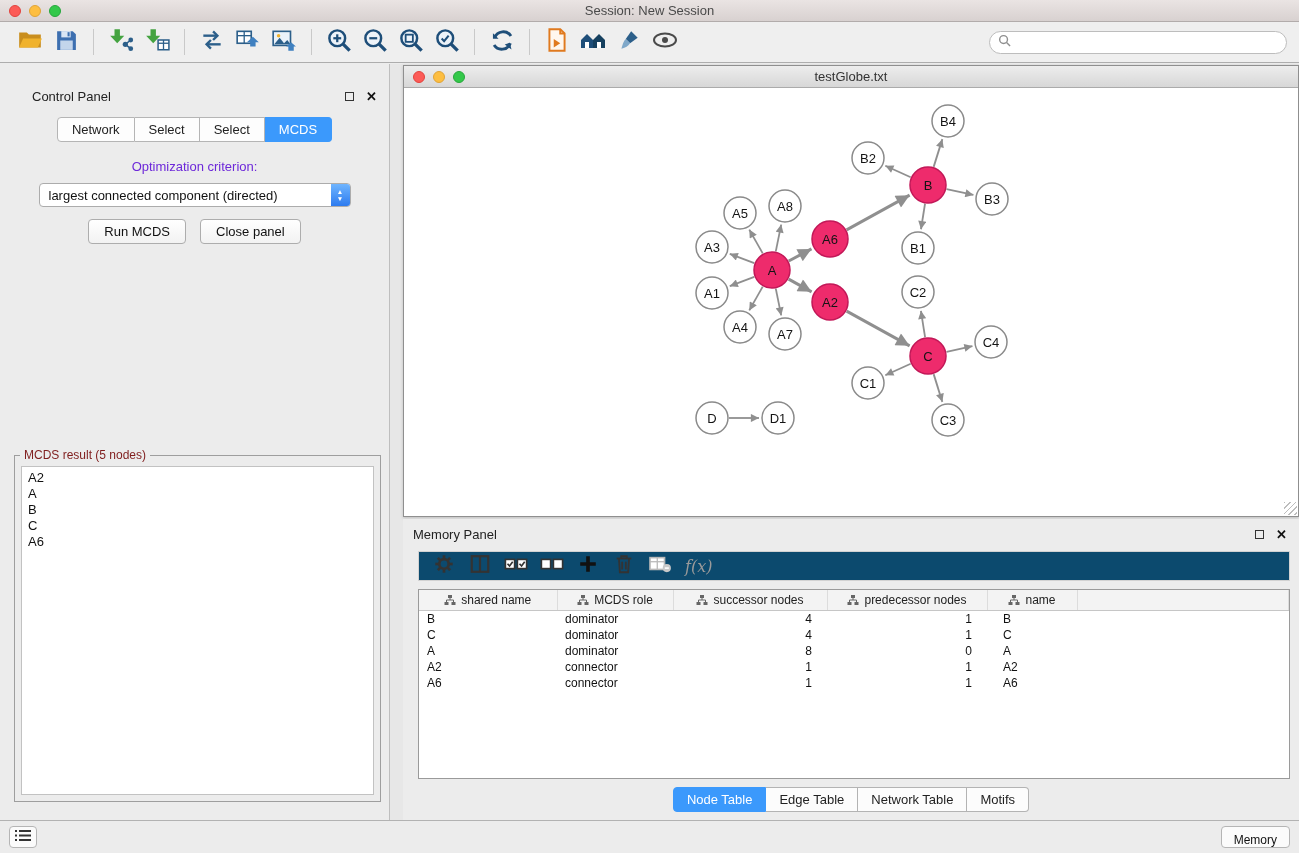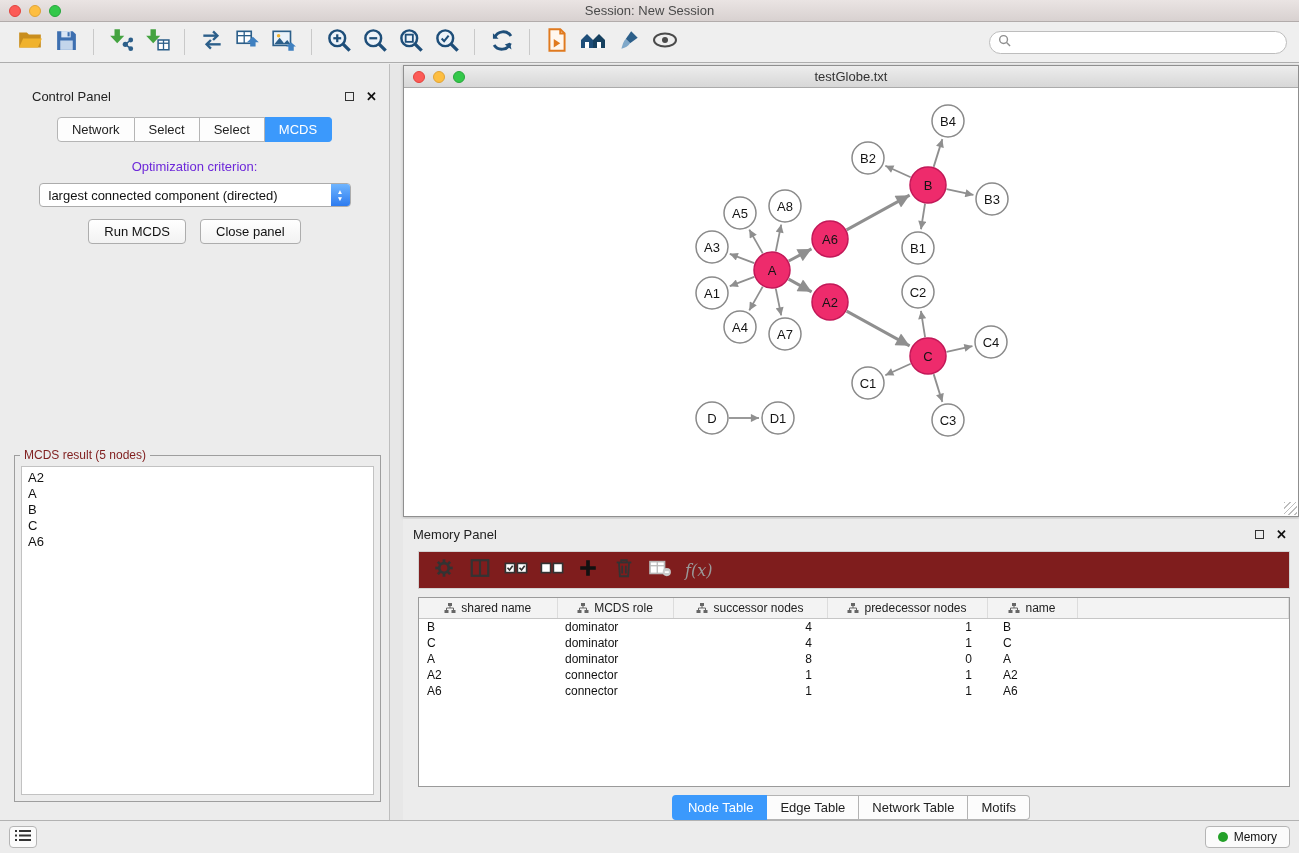--- a/index.html
+++ b/index.html
@@ -55,40 +55,40 @@
   
   .network-window { height:452px; margin-top:1px; position:relative; border:1px solid #8F8F8F; background:#fff; flex:none; box-shadow:0 1px 3px rgba(0,0,0,0.18); }
   .nw-titlebar { height:22px; background:linear-gradient(#EDEDED,#D7D7D7); border-bottom:1px solid #ABABAB; position:relative; }
   .nw-titlebar .title { text-align:center; font-size:13px; line-height:21px; color:#333; }
   .nw-canvas { position:absolute; top:22px; left:0; right:0; bottom:0; background:#fff; overflow:hidden; }
   .resize-grip { position:absolute; right:1px; bottom:1px; width:13px; height:13px; background:repeating-linear-gradient(135deg,#BDBDBD 0 1px,transparent 1px 4px); }
 
   
   .table-panel { flex:1; position:relative; background:#ECECEC; margin-top:2px; }
   .tp-header { display:flex; align-items:center; padding:8px 12px 0 10px; font-size:13px; color:#222; }
-  .tp-toolbar { margin:9px 9px 0 15px; height:38px; background:#7f1d1d; border:1px solid #D2D2D2; display:flex; align-items:center; gap:6px; padding:0 10px; }
+  .tp-toolbar { margin:9px 9px 0 15px; height:30px; background:#0c4a6e; border:1px solid #D2D2D2; display:flex; align-items:center; gap:6px; padding:0 10px; }
   .tp-tbtn { width:30px; height:30px; display:flex; align-items:center; justify-content:center; }
   .fx { font-family:"DejaVu Serif", serif; font-style:italic; font-size:16px; color:#9A9A9A; padding-left:4px; }
   .tp-tablewrap { margin:8px 9px 0 15px; height:190px; background:#fff; border:1px solid #9A9A9A; overflow:hidden; }
   table.node-table { width:100%; border-collapse:collapse; table-layout:fixed; }
   .node-table th { background:#F3F3F3; border-right:1px solid #DCDCDC; border-bottom:1px solid #C6C6C6; font-size:12px; font-weight:normal; color:#222; padding:3px 4px; height:20px; }
   .node-table th .th-inner { display:flex; align-items:center; justify-content:center; gap:5px; }
   .node-table td { font-size:12px; color:#111; padding:1px 8px; height:16px; white-space:nowrap; overflow:hidden; }
   .node-table td.num { text-align:right; padding-right:15px; }
   .node-table td.namecol { padding-left:16px; }
   .tp-tabs { display:flex; justify-content:center; margin-top:8px; }
   .tp-tab { border:1px solid #B3B3B3; border-left:none; background:#FCFCFC; padding:4px 13px; font-size:13px; color:#222; }
-  .tp-tab:first-child { border-left:3px solid #7f1d1d; border-radius:4px 0 0 4px; }
+  .tp-tab:first-child { border-left:1px solid #7f1d1d; border-radius:4px 0 0 4px; }
   .tp-tab:last-child { border-radius:0 4px 4px 0; }
   .tp-tab.active { background:#3B99FC; border-color:#3B99FC; color:#fff; }
 
   
   .statusbar { position:absolute; left:0; right:0; bottom:0; height:33px; background:#ECECEC; border-top:1px solid #B2B2B2; display:flex; align-items:center; padding:0 9px; }
   .sb-left-btn { width:28px; height:22px; background:#FBFBFB; border:1px solid #B5B5B5; border-radius:4px; display:flex; align-items:center; justify-content:center; }
-  .memory-btn { margin-left:auto; background:#FBFBFB; border:1px solid #B5B5B5; border-radius:4px; height:22px; display:flex; align-items:center; gap:6px; padding:0 12px; font-size:12px; color:#111; }
+  .memory-btn { margin-left:auto; background:#FBFBFB; border:1px solid #B5B5B5; border-radius:4px; height:22px; display:flex; align-items:center; gap:6px; padding:0 12px; font-size:12px; color:#111;flex-direction:column; }
   .green-dot { width:10px; height:10px; border-radius:50%; background:#23A028; display:inline-block; }
 </style>
 </head>
 <body>
 
 <div class="app">
 
   <div class="titlebar">
     <div class="traffic">
       <span class="tl red"></span>

